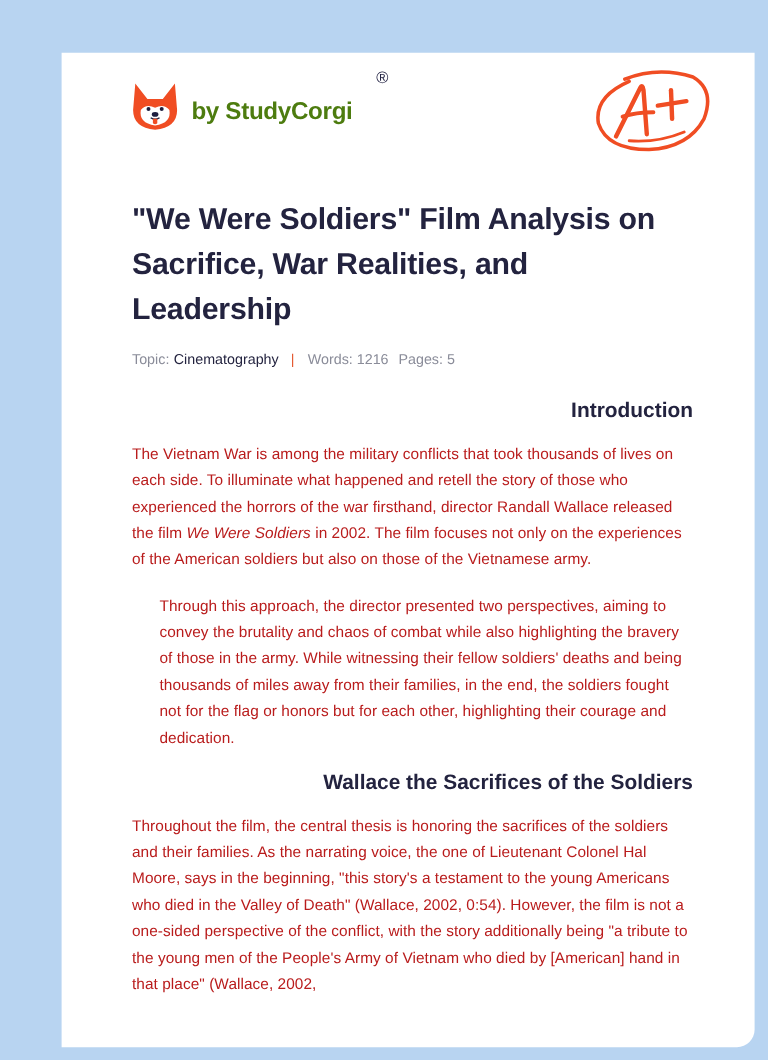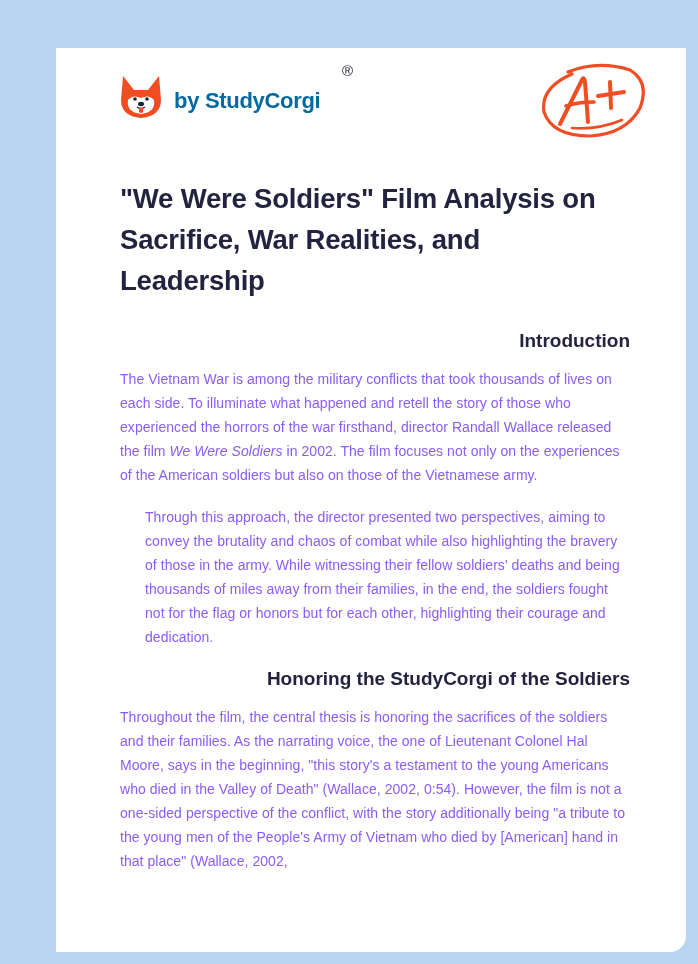--- a/index.html
+++ b/index.html
@@ -13,21 +13,21 @@
       position: absolute; left: 56px; top: 48px;
       width: 630px; height: 904px;
       background: #ffffff;
       border-bottom-right-radius: 16px;
       overflow: hidden;
     }
     .header { position: absolute; left: 0; top: 0; width: 630px; height: 110px; }
     .logo { position: absolute; left: 64px; top: 26px; display: flex; align-items: center; }
     .logo-mark { width: 42px; height: 46px; }
     .logo-text {
-      margin-left: 12px; font-weight: bold; font-size: 22px; color: #0369a1;
+      margin-left: 12px; font-weight: bold; font-size: 22px; color: #4d7c0f;
       letter-spacing: -0.3px; position: relative; top: 4px;
     }
     .logo-reg {
       position: absolute; left: 286px; top: 14px;
       font-size: 15px; color: #1e1e3f;
     }
     .grade { position: absolute; left: 482px; top: 12px; width: 110px; height: 80px; }
     .content { position: absolute; left: 64px; top: 130px; width: 510px; }
     h1 {
       margin: 0; font-size: 27.5px; line-height: 41px; font-weight: bold;
@@ -36,21 +36,21 @@
     .meta {
       margin-top: 18px; font-size: 13px; color: #8a8c99; display: flex; align-items: center;
     }
     .meta .topic-val { color: #23233f; margin-left: 4px; }
     .meta .sep { color: #e4572e; margin: 0 12px 0 11px; }
     .meta .pages { margin-left: 9px; }
     h2 {
       margin: 28px 0 0 0; font-size: 19px; line-height: 24px; font-weight: bold; color: #23233f; text-align: right;
     }
     p {
-      margin: 14px 0 0 0; font-size: 14px; line-height: 24px; color: #8b5cf6;
+      margin: 14px 0 0 0; font-size: 14px; line-height: 24px; color: #b91c1c;
       letter-spacing: 0.05px;
     }
     p + p { margin-top: 18px; margin-left: 25px; }
     h2.second { margin-top: 18px; }
   </style>
 </head>
 <body>
 
 <div class="card">
   <div class="header">
@@ -73,21 +73,28 @@
       <path d="M28 46 Q40 42 56 42" stroke="#f04d23" stroke-width="3.6" fill="none" stroke-linecap="round"></path>
       <path d="M60 36 L86 32" stroke="#f04d23" stroke-width="4" fill="none" stroke-linecap="round"></path>
       <path d="M72 22 L73 48" stroke="#f04d23" stroke-width="4" fill="none" stroke-linecap="round"></path>
       <path d="M34 68 Q60 70 84 60" stroke="#f04d23" stroke-width="2.6" fill="none" stroke-linecap="round"></path>
     </svg>
   </div>
 
   <div class="content">
     <h1>"We Were Soldiers" Film Analysis on Sacrifice, War Realities, and Leadership</h1>
 
+    <div class="meta">
+      <span>Topic:</span>
+      <span class="topic-val">Cinematography</span>
+      <span class="sep">|</span>
+      <span>Words: 1216</span>
+      <span class="pages">Pages: 5</span>
+    </div>
 
     <h2>Introduction</h2>
     <p><span>The Vietnam War is among the military conflicts that took thousands of lives on each side. To illuminate what happened and retell the story of those who experienced the horrors of the war firsthand, director Randall Wallace released the film </span><em>We Were Soldiers</em><span> in 2002. The film focuses not only on the experiences of the American soldiers but also on those of the Vietnamese army.</span></p>
     <p>Through this approach, the director presented two perspectives, aiming to convey the brutality and chaos of combat while also highlighting the bravery of those in the army. While witnessing their fellow soldiers' deaths and being thousands of miles away from their families, in the end, the soldiers fought not for the flag or honors but for each other, highlighting their courage and dedication.</p>
 
-    <h2 class="second">Honoring the StudyCorgi of the Soldiers</h2>
+    <h2 class="second">Wallace the Sacrifices of the Soldiers</h2>
     <p>Throughout the film, the central thesis is honoring the sacrifices of the soldiers and their families. As the narrating voice, the one of Lieutenant Colonel Hal Moore, says in the beginning, "this story's a testament to the young Americans who died in the Valley of Death" (Wallace, 2002, 0:54). However, the film is not a one-sided perspective of the conflict, with the story additionally being "a tribute to the young men of the People's Army of Vietnam who died by [American] hand in that place" (Wallace, 2002,</p>
   </div>
 </div>
 
 </body></html>

